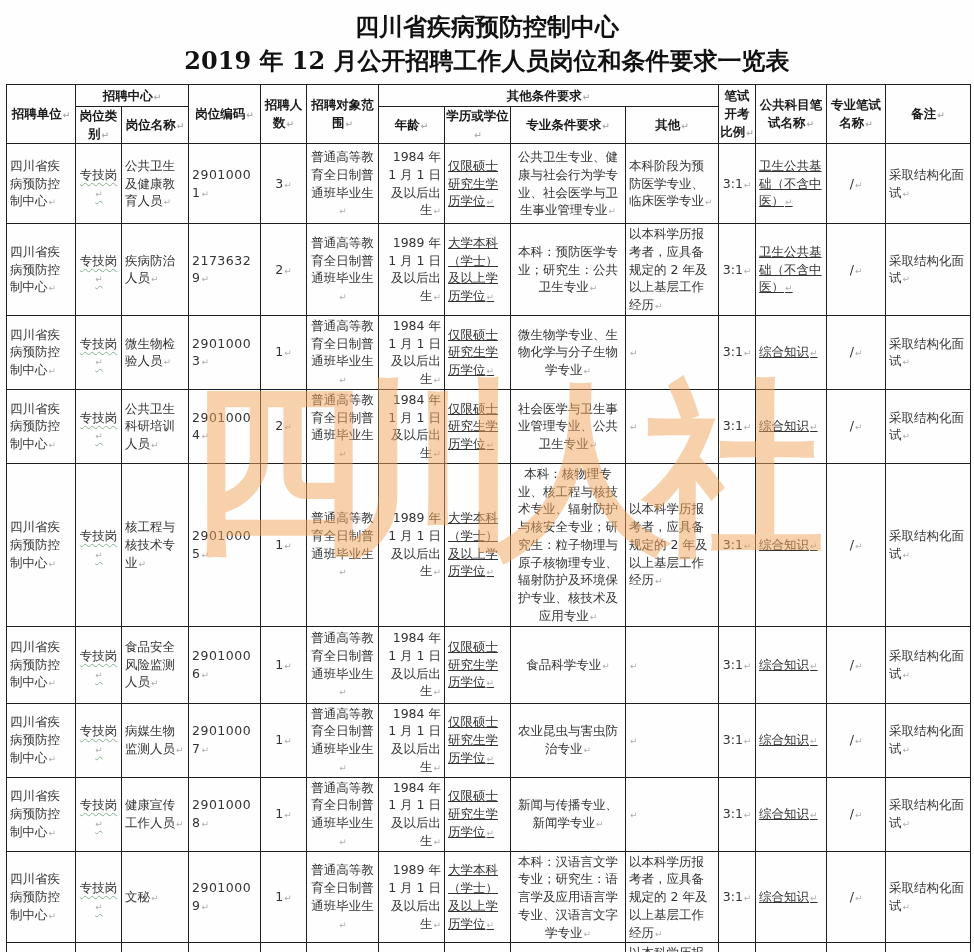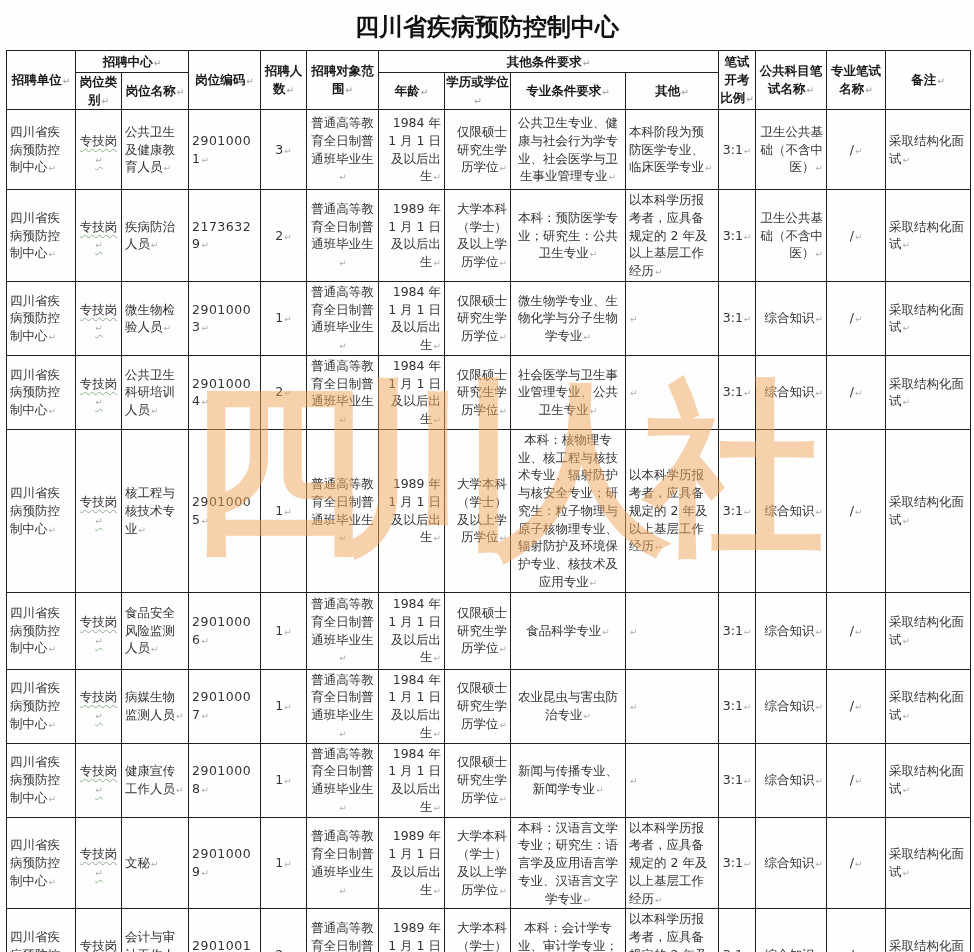--- a/index.html
+++ b/index.html
@@ -33,44 +33,45 @@
   thead tr.h1{height:22px;}
   thead tr.h2{height:37px;}
   td{color:#333;}
   .col-unit{text-align:left;}
   .col-category{text-align:center;text-decoration:underline wavy rgba(120,165,120,.85) 1px;text-underline-offset:3px;}
   .col-name{text-align:left;}
   .col-code{letter-spacing:.5px;}
   .col-count{text-align:center;}
   .col-scope{text-align:center;margin-left:32px;}
   .col-age{text-align:right;margin-top:39px;}
-  .col-degree{text-align:right;}
+  .col-degree{text-align:left;text-decoration:underline;}
   .col-major{text-align:center;}
   .col-other{text-align:left;margin-left:32px;}
   .col-ratio{text-align:center;}
-  .col-public_exam{text-align:right;}
+  .col-public_exam{text-align:left;text-decoration:underline;}
   .col-prof_exam{text-align:center;}
   .col-note{text-align:left;}
   .watermark{
     position:absolute;left:188px;top:362px;width:650px;height:215px;
     font-family:"DejaVu Serif","Liberation Serif",serif;
     font-weight:bold;font-size:185px;line-height:210px;
     letter-spacing:-28px;white-space:nowrap;
     color:#f0a55c;opacity:.5;
     pointer-events:none;z-index:5;
     transform:scaleX(.97);transform-origin:left center;
   }
 </style>
 </head>
 <body>
 
 <div class="page">
 
   <div class="title-block">
     <div class="title-line">四川省疾病预防控制中心</div>
+    <div class="title-line">2019 年 12 月公开招聘工作人员岗位和条件要求一览表</div>
   </div>
 
   <table class="recruit">
     <colgroup>
       <col style="width:69px">
         <col style="width:46px">
         <col style="width:67px">
       <col style="width:72px">
         <col style="width:46px">
         <col style="width:72px">

